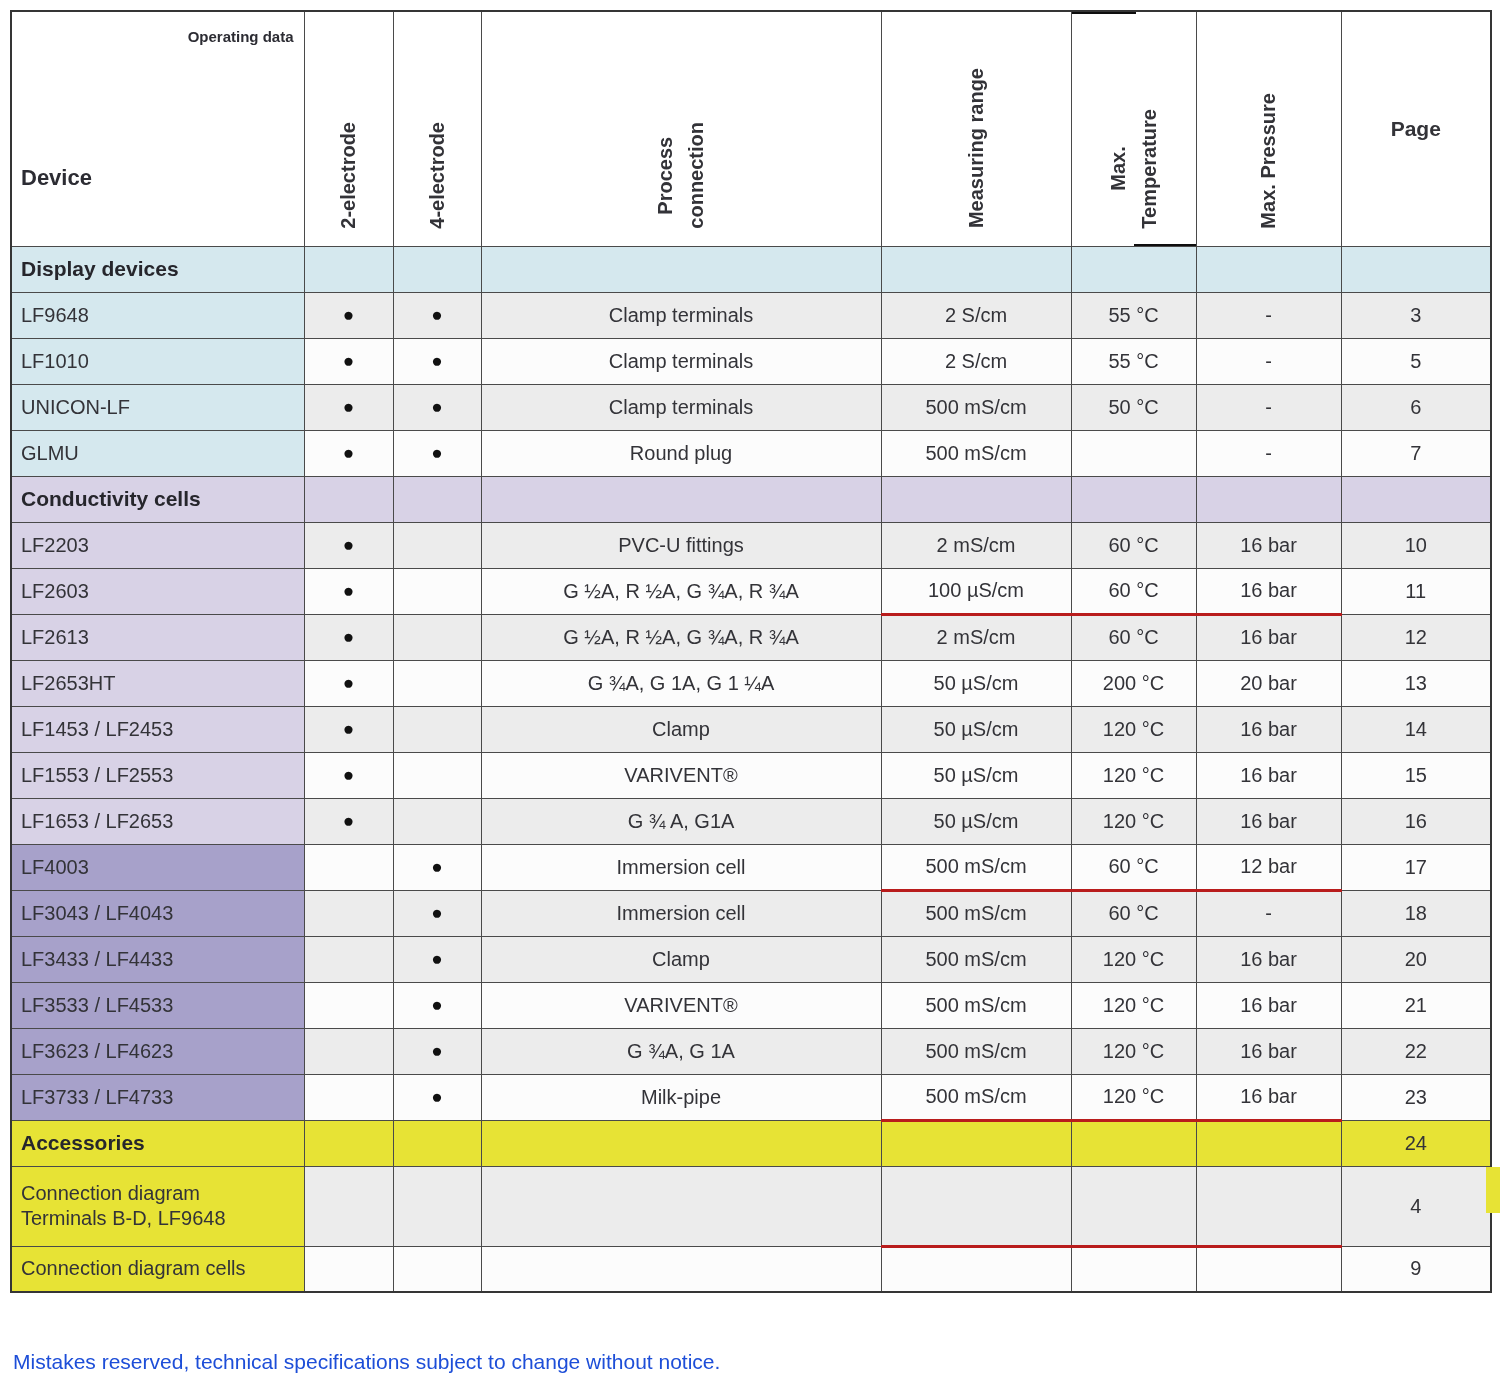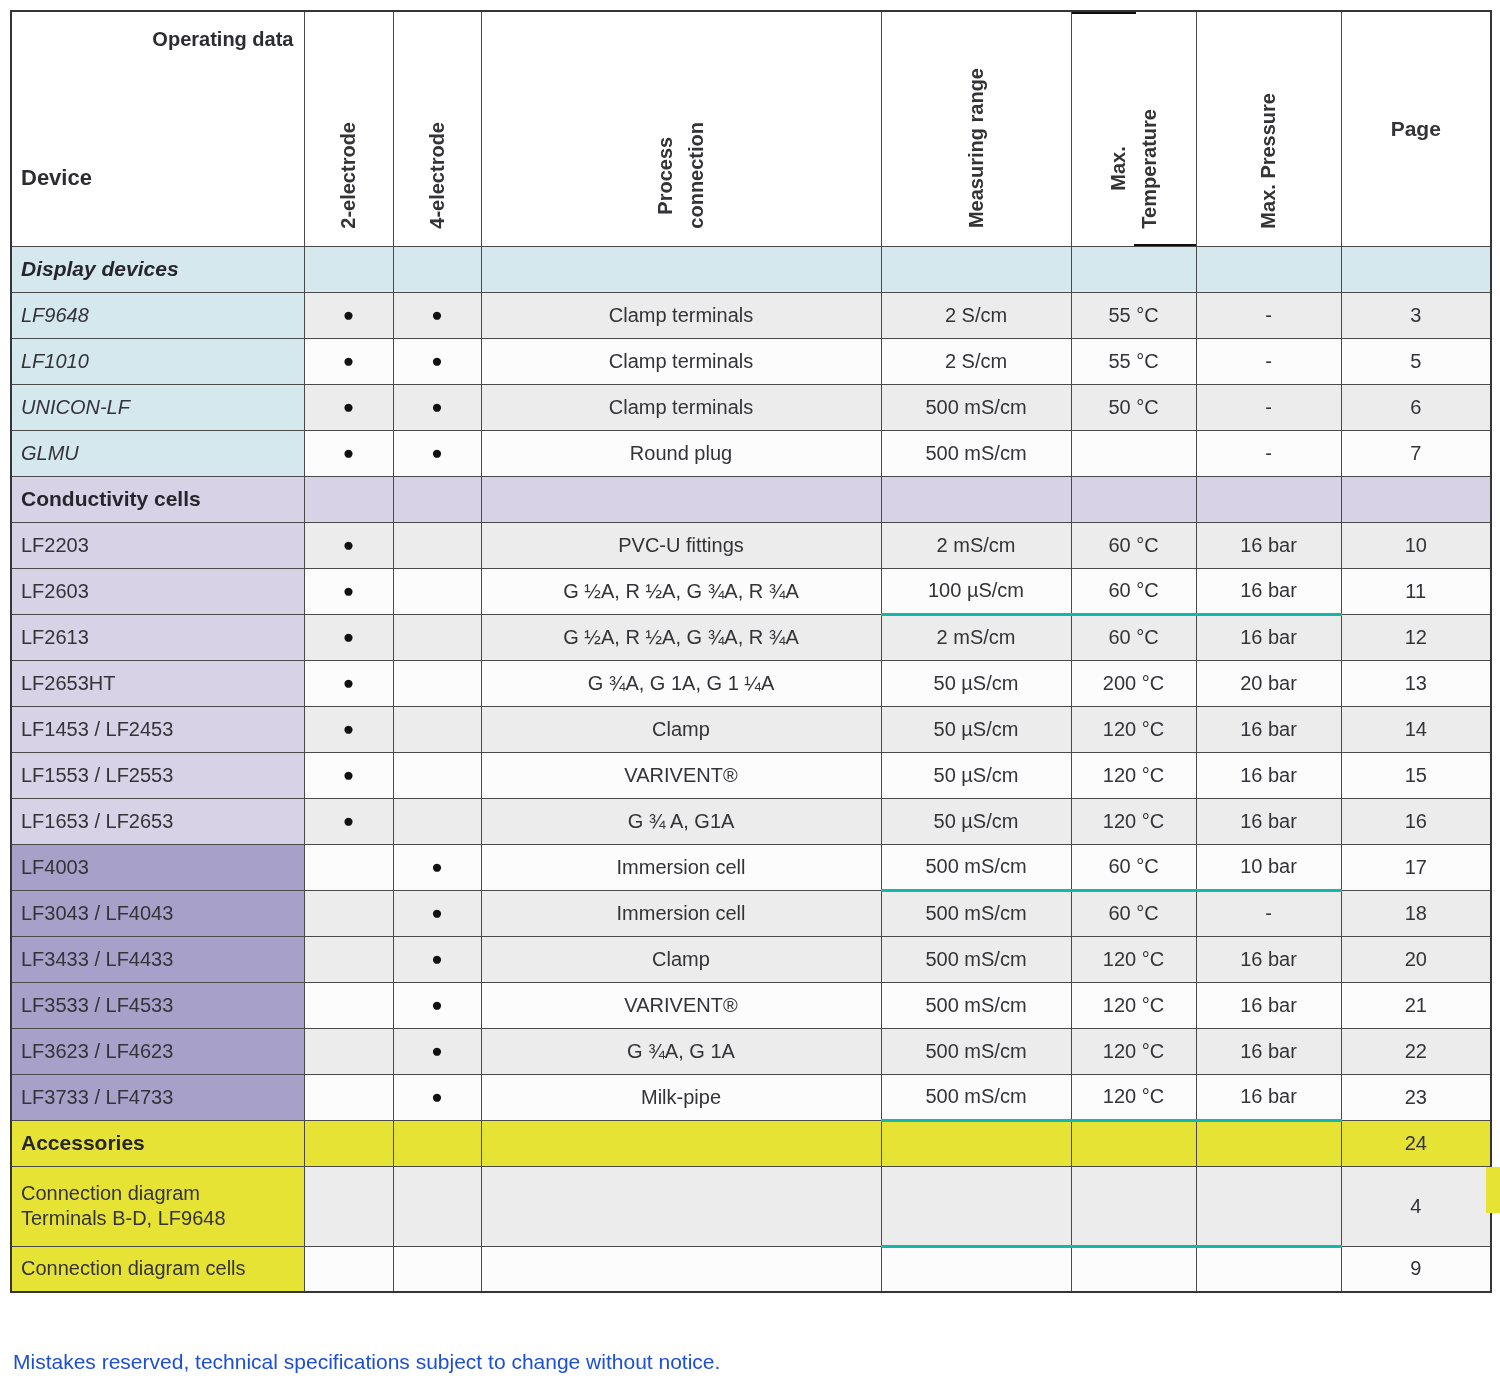--- a/index.html
+++ b/index.html
@@ -25,41 +25,41 @@
     display:inline-block;
     writing-mode:vertical-rl;
     transform:rotate(180deg);
     white-space:pre-line;
     line-height:1.55;
     font-size:20px;
     text-align:center;
   }
   
   .devhead{position:relative;padding:0;}
-  .devhead .op{position:absolute;top:16px;left:0;right:10px;text-align:right;font-size:20px;font-weight:bold;color:#2c2c33;}
+  .devhead .op{position:absolute;top:16px;left:0;right:10px;text-align:right;font-size:15px;font-weight:bold;color:#2c2c33;}
   .devhead .dev{position:absolute;bottom:55px;left:9px;font-size:22px;font-weight:bold;color:#2c2c33;}
   .pagehead{vertical-align:middle;padding:16px;font-size:21px;}
   
   .th-maxtemp{position:relative;}
   .th-maxtemp::before{content:"";position:absolute;top:-3px;left:-2px;width:66px;height:5px;background:#0e0e0e;}
   .th-maxtemp::after{content:"";position:absolute;bottom:-2px;right:-2px;width:64px;height:4px;background:#0e0e0e;}
   
-  .bg-blue{background:#d5e8ee;font-style:italic;}
+  .bg-blue{background:#d5e8ee;}
   .bg-purple{background:#d8d2e6;margin-left:29px;}
   .bg-darkpurple{background:#a7a1ca;}
   .bg-yellow{background:#e7e335;}
   .bg-gray{background:#ececec;}
   .bg-white{background:#fcfcfc;}
   
   .c-device{text-align:left;padding-left:9px;line-height:1.25;}
   .c-device.b{font-weight:bold;font-size:21px;color:#26262c;}
   .c-dot{text-align:center;font-size:19px;color:#111;}
   .c-mid{text-align:center;}
   .c-page{text-align:center;}
-  .heavy{border-bottom:3px solid #14b8a6;}
+  .heavy{border-bottom:3px solid #b91c1c;}
   
   .ystrip{position:absolute;left:1486px;top:1167px;width:14px;height:46px;background:#e7e335;}
   .footer{position:absolute;left:13px;top:1350px;font-size:21px;color:#1d4ed8;}
 </style>
 </head>
 <body>
 
 <div class="tablewrap">
   <table id="grid">
     <colgroup>
@@ -220,21 +220,21 @@
           <td class="c-mid bg-gray">16 bar</td>
           <td class="c-page bg-gray">16</td>
         </tr>
         <tr>
           <td class="c-device bg-darkpurple">LF4003</td>
           <td class="c-dot bg-white"></td>
           <td class="c-dot bg-white">●</td>
           <td class="c-mid bg-white">Immersion cell</td>
           <td class="c-mid bg-white heavy">500 mS/cm</td>
           <td class="c-mid bg-white heavy">60 °C</td>
-          <td class="c-mid bg-white heavy">10 bar</td>
+          <td class="c-mid bg-white heavy">12 bar</td>
           <td class="c-page bg-white">17</td>
         </tr>
         <tr>
           <td class="c-device bg-darkpurple">LF3043 / LF4043</td>
           <td class="c-dot bg-gray"></td>
           <td class="c-dot bg-gray">●</td>
           <td class="c-mid bg-gray">Immersion cell</td>
           <td class="c-mid bg-gray">500 mS/cm</td>
           <td class="c-mid bg-gray">60 °C</td>
           <td class="c-mid bg-gray">-</td>

